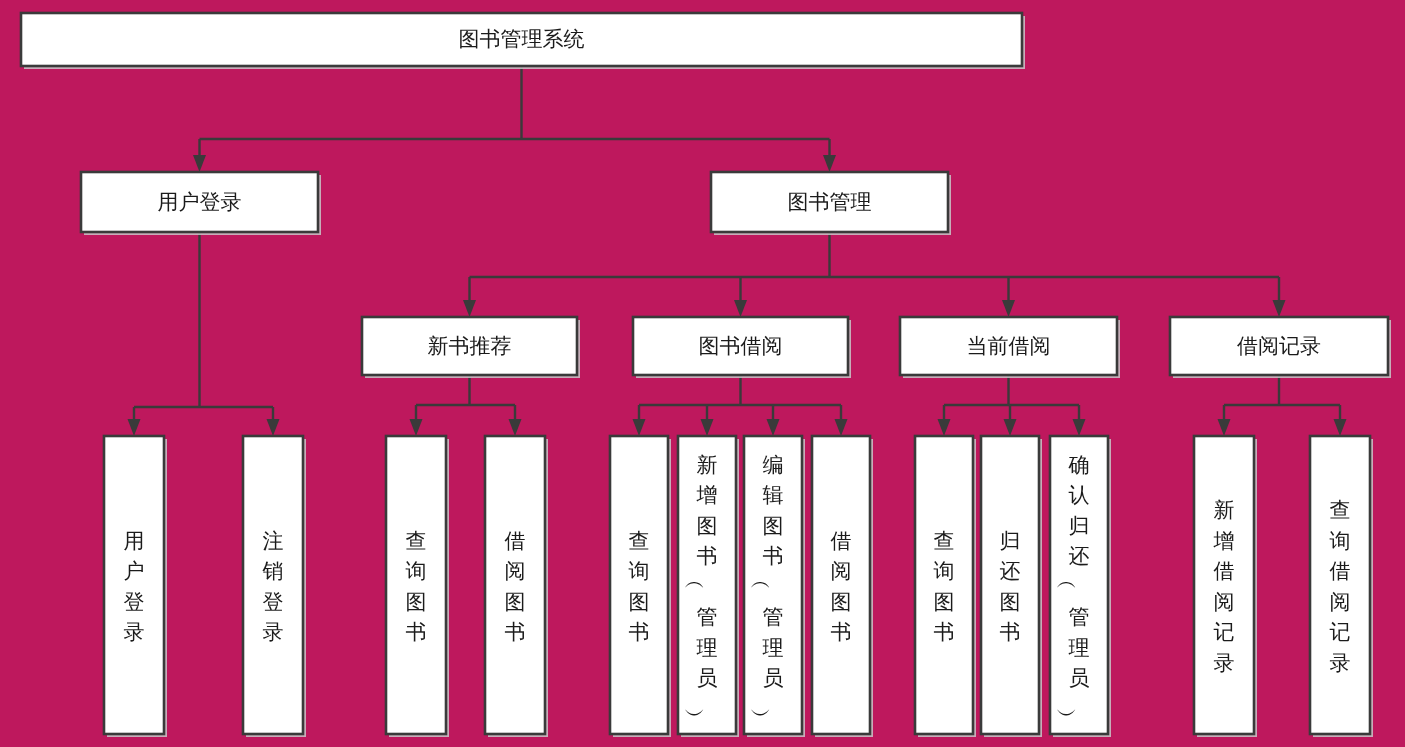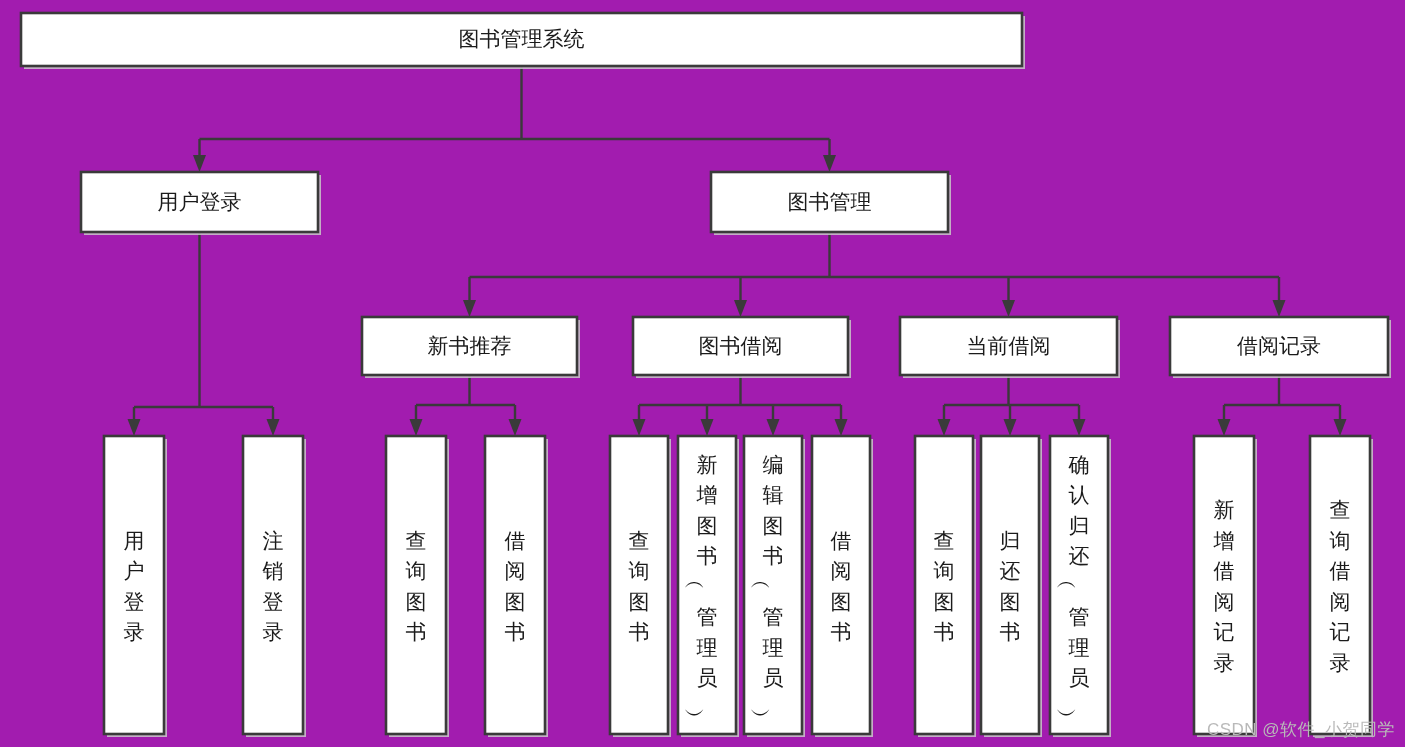--- a/index.html
+++ b/index.html
@@ -12,21 +12,21 @@
     width: 1405px;
     height: 747px;
     font-family: "Liberation Sans", "DejaVu Sans", sans-serif;
     overflow: hidden;
     position: relative;
   }
   #diagram-root {
     position: relative;
     width: 1405px;
     height: 747px;
-    background: #a21caf;
+    background: #be185d;
   }
   svg.diagram-canvas {
     position: absolute;
     left: 0;
     top: 0;
     width: 1405px;
     height: 747px;
     display: block;
   }
   .node-box {
@@ -230,14 +230,13 @@
           <text class="node-label-v" x="1224" y="517.29"><tspan x="1224" dy="0">新</tspan><tspan x="1224" dy="30.5">增</tspan><tspan x="1224" dy="30.5">借</tspan><tspan x="1224" dy="30.5">阅</tspan><tspan x="1224" dy="30.5">记</tspan><tspan x="1224" dy="30.5">录</tspan></text>
         </g>
         <g>
           <rect class="node-shadow" x="1313" y="439" width="60" height="298"></rect>
           <rect class="node-box" x="1310" y="436" width="60" height="298"></rect>
           <text class="node-label-v" x="1340" y="517.29"><tspan x="1340" dy="0">查</tspan><tspan x="1340" dy="30.5">询</tspan><tspan x="1340" dy="30.5">借</tspan><tspan x="1340" dy="30.5">阅</tspan><tspan x="1340" dy="30.5">记</tspan><tspan x="1340" dy="30.5">录</tspan></text>
         </g>
       </g>
   </svg>
 
-  <div class="watermark-text">CSDN @软件_小贺同学</div>
 </div>
 
 </body></html>

